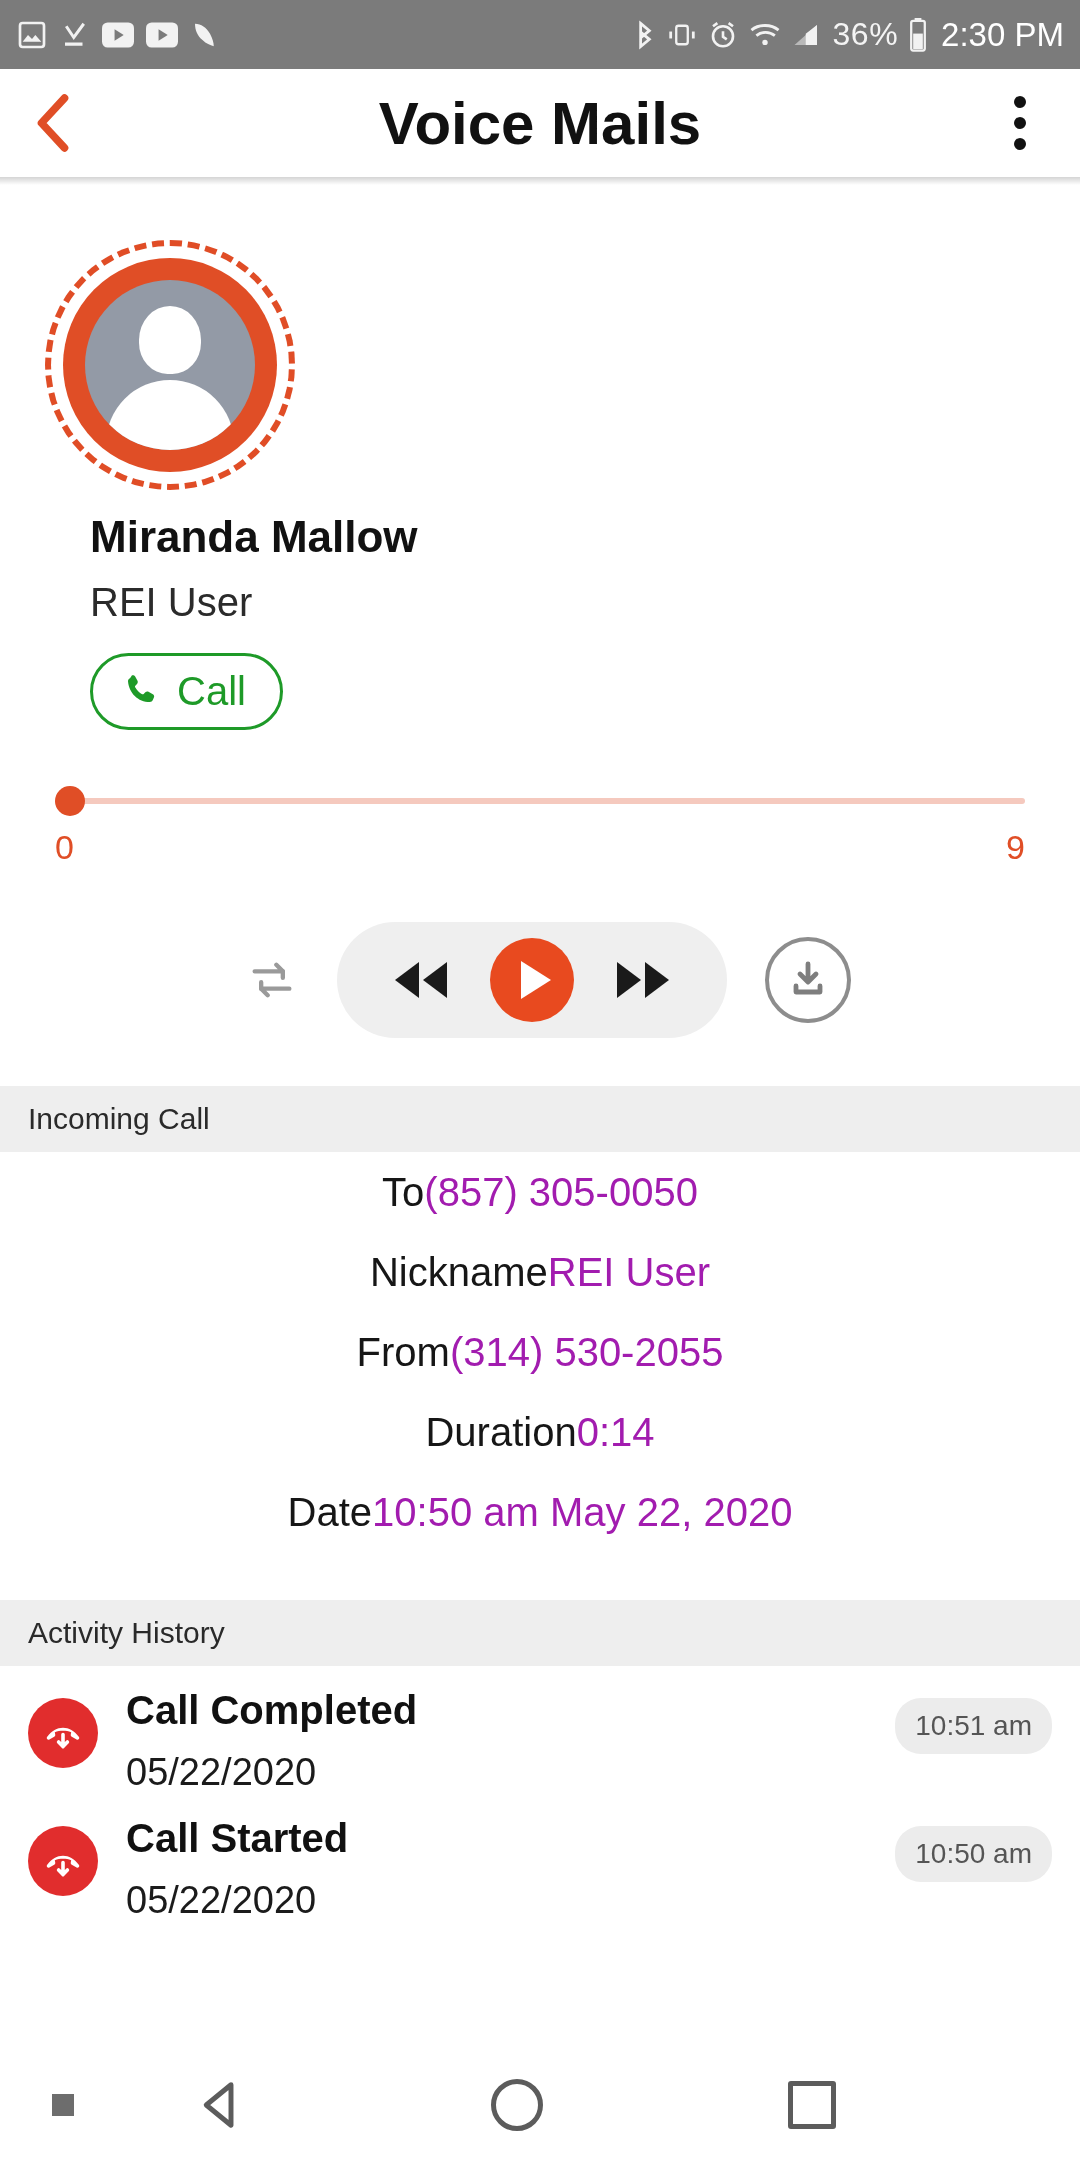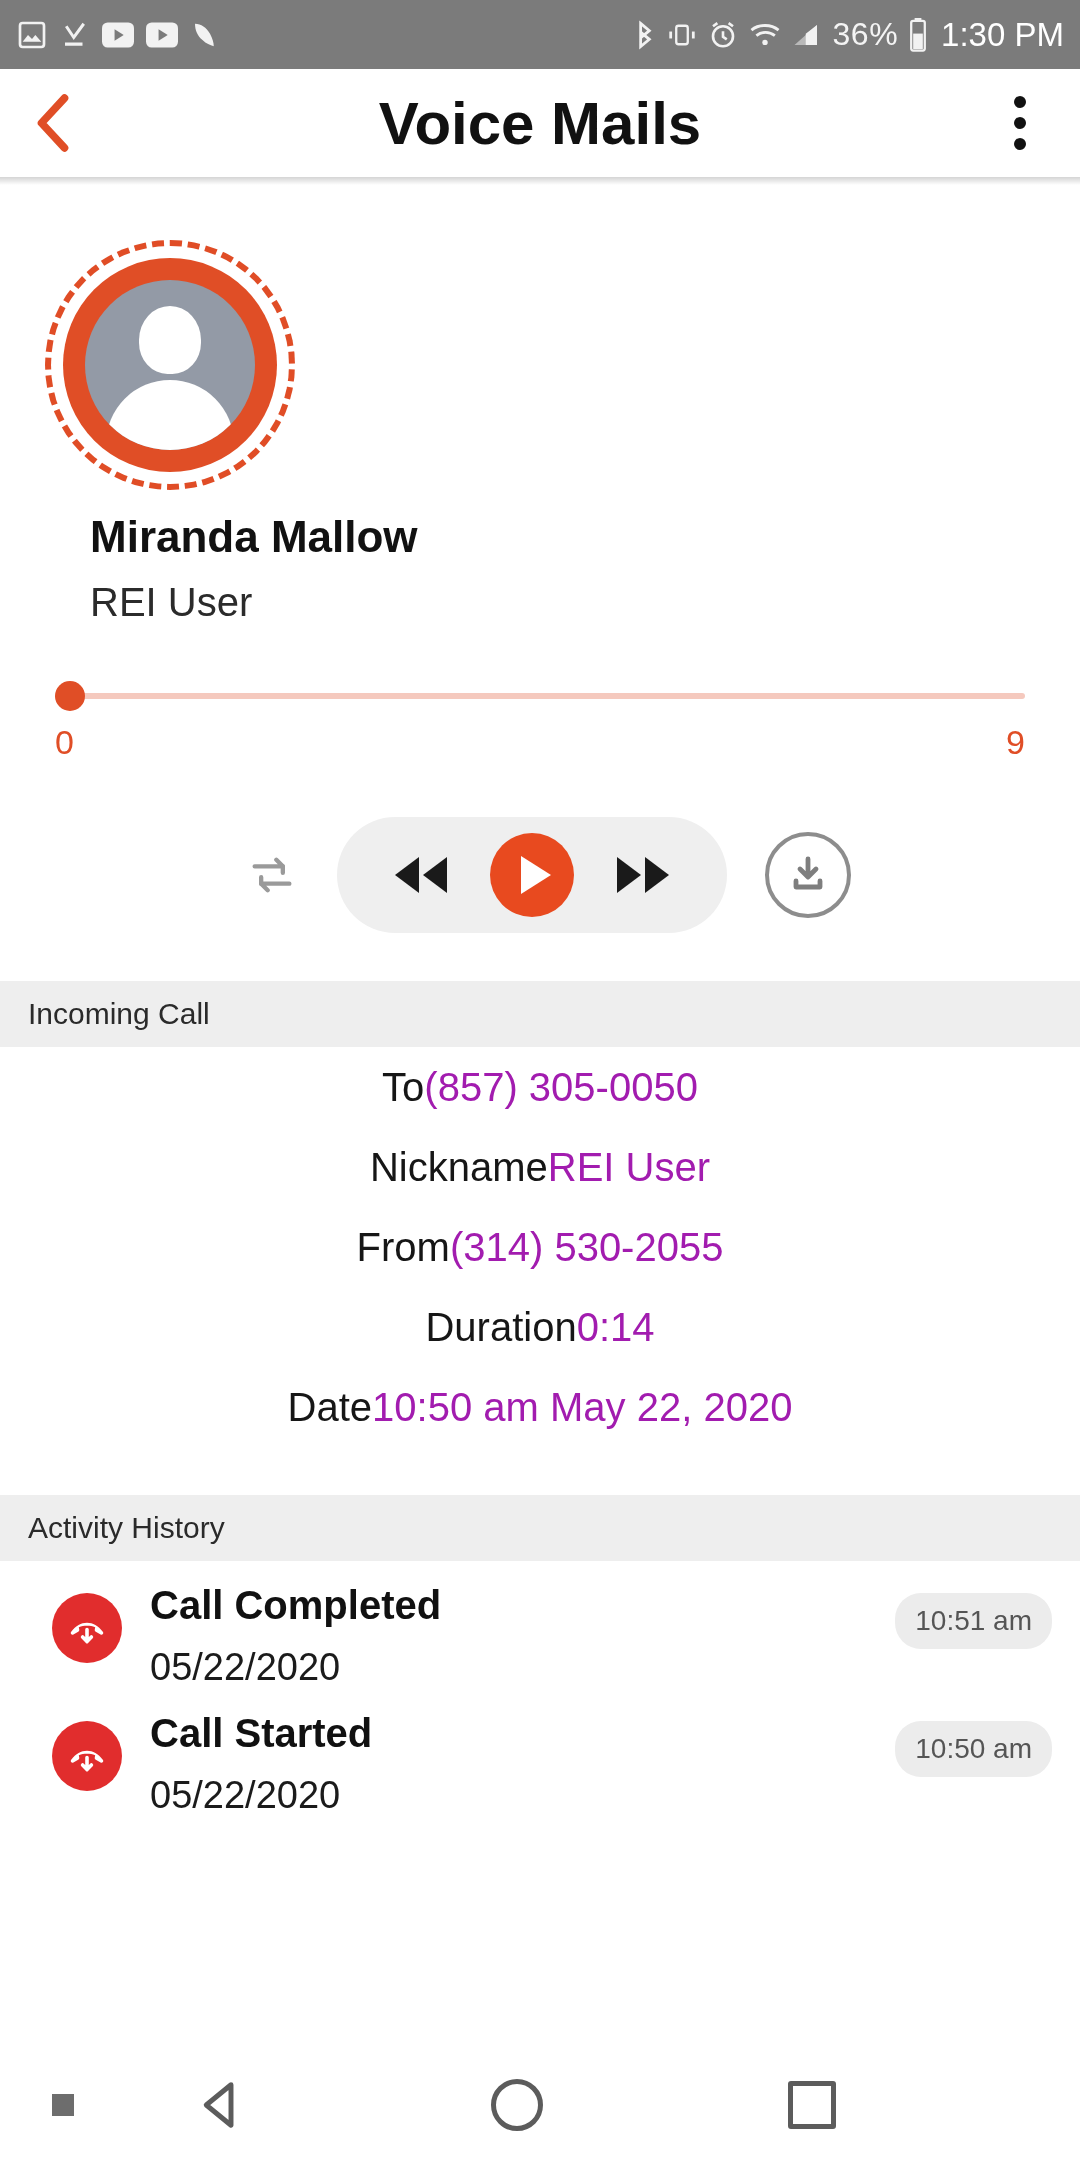--- a/index.html
+++ b/index.html
@@ -119,21 +119,21 @@
     margin-top:48px;
   }
   .detail-row {
     display:flex; justify-content:center; align-items:center;
     padding:0 35px; height:80px;
   }
   .detail-label { font-size:40px; color:#161616; }
   .detail-value { font-size:40px; color:#a21caf; }
 
   
-  .activity-item { display:flex; padding:22px 28px 0 28px; position:relative;margin-left:24px; }
+  .activity-item { display:flex; padding:22px 28px 0 28px; position:relative; }
   .act-icon {
     width:70px; height:70px; border-radius:50%; background:#e12d2d;
     flex:0 0 70px; display:flex; align-items:center; justify-content:center;
     margin-top:10px;
   }
   .act-body { padding-left:28px; flex:1; }
   .act-title { font-size:40px; font-weight:bold; color:#111111; }
   .act-date { font-size:38px; color:#1b1b1b; margin-top:18px; }
   .act-time {
     background:#ececec; border-radius:26px; padding:12px 20px;
@@ -220,21 +220,21 @@
         </svg>
     </span>
     <span class="sb-text">36%</span>
     <span class="sb-ico">
       <svg width="18" height="34" viewBox="0 0 12 24">
           <rect x="3.6" y="0" width="4.8" height="2" fill="#f2f2f2"></rect>
           <rect x="1.2" y="2" width="9.6" height="21" rx="1.4" fill="none" stroke="#f2f2f2" stroke-width="1.6"></rect>
           <rect x="2.6" y="11" width="6.8" height="11" fill="#f2f2f2"></rect>
         </svg>
     </span>
-    <span class="sb-time">1:30 PM</span>
+    <span class="sb-time">2:30 PM</span>
   </div>
 </div>
 
 <div class="appbar">
   <div class="back-chevron">
     <svg width="46" height="62" viewBox="0 0 24 32">
         <path d="M18 3L6 16l12 13" fill="none" stroke="#e04e26" stroke-width="4" stroke-linecap="round" stroke-linejoin="round"></path>
       </svg>
   </div>
   <div class="appbar-title">Voice Mails</div>
@@ -251,20 +251,28 @@
     <div class="avatar-dash"></div>
     <div class="avatar-ring"></div>
     <div class="avatar-inner">
       <div class="avatar-head"></div>
       <div class="avatar-body"></div>
     </div>
   </div>
   <div class="contact-info">
     <div class="contact-name">Miranda Mallow</div>
     <div class="contact-sub">REI User</div>
+    <div class="call-btn">
+      <span>
+        <svg width="40" height="40" viewBox="0 0 24 24">
+            <path d="M6.6 3.2c.7-.3 1.5 0 1.9.7l1.4 2.6c.3.6.2 1.4-.3 1.9l-1 1c-.2.2-.3.6-.1.9.9 1.7 2.5 3.3 4.2 4.2.3.2.7.1.9-.1l1-1c.5-.5 1.3-.6 1.9-.3l2.6 1.4c.7.4 1 1.2.7 1.9l-.7 1.6c-.3.7-1 1.2-1.8 1.2C10.2 19.2 4.8 13.8 4.2 6.7c0-.8.4-1.5 1.2-1.8z" fill="#1e9a28"></path>
+          </svg>
+      </span>
+      <span class="call-btn-label">Call</span>
+    </div>
   </div>
 </div>
 
 <div class="slider-area">
   <div class="slider-track-wrap">
     <div class="slider-track"></div>
     <div class="slider-thumb" style="left: 0%;"></div>
   </div>
   <div class="slider-labels">
     <span>0</span>

